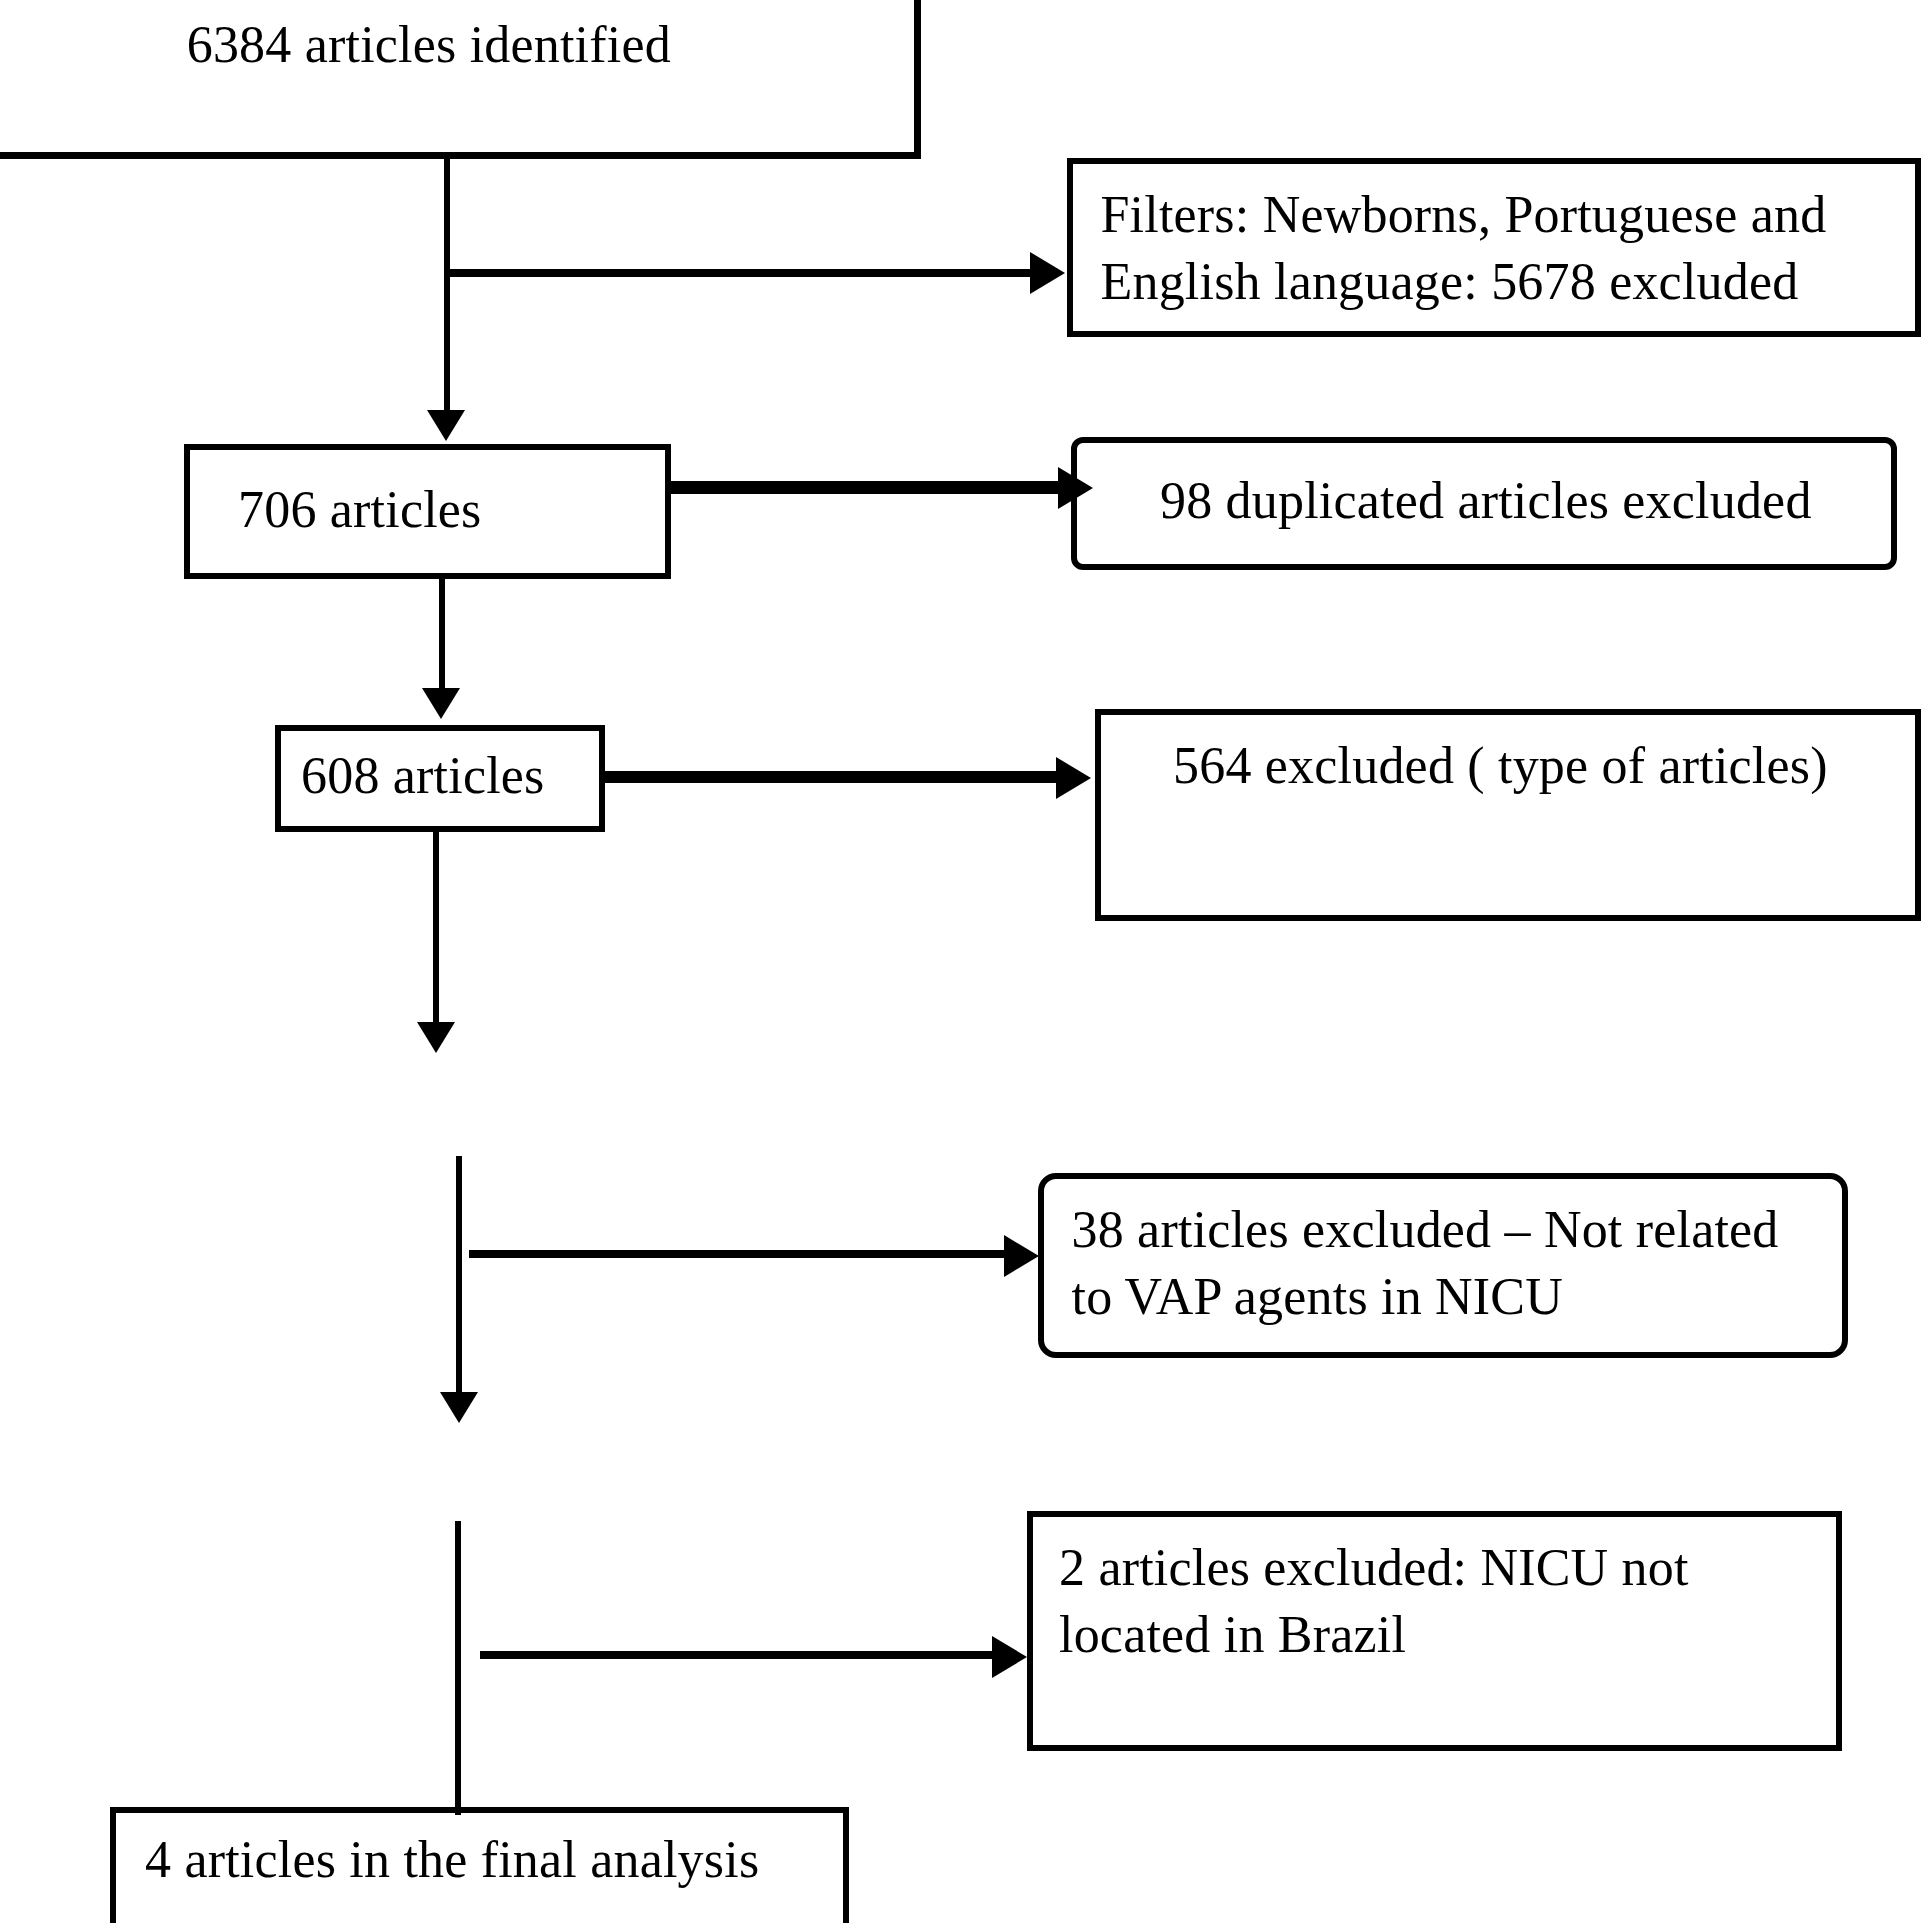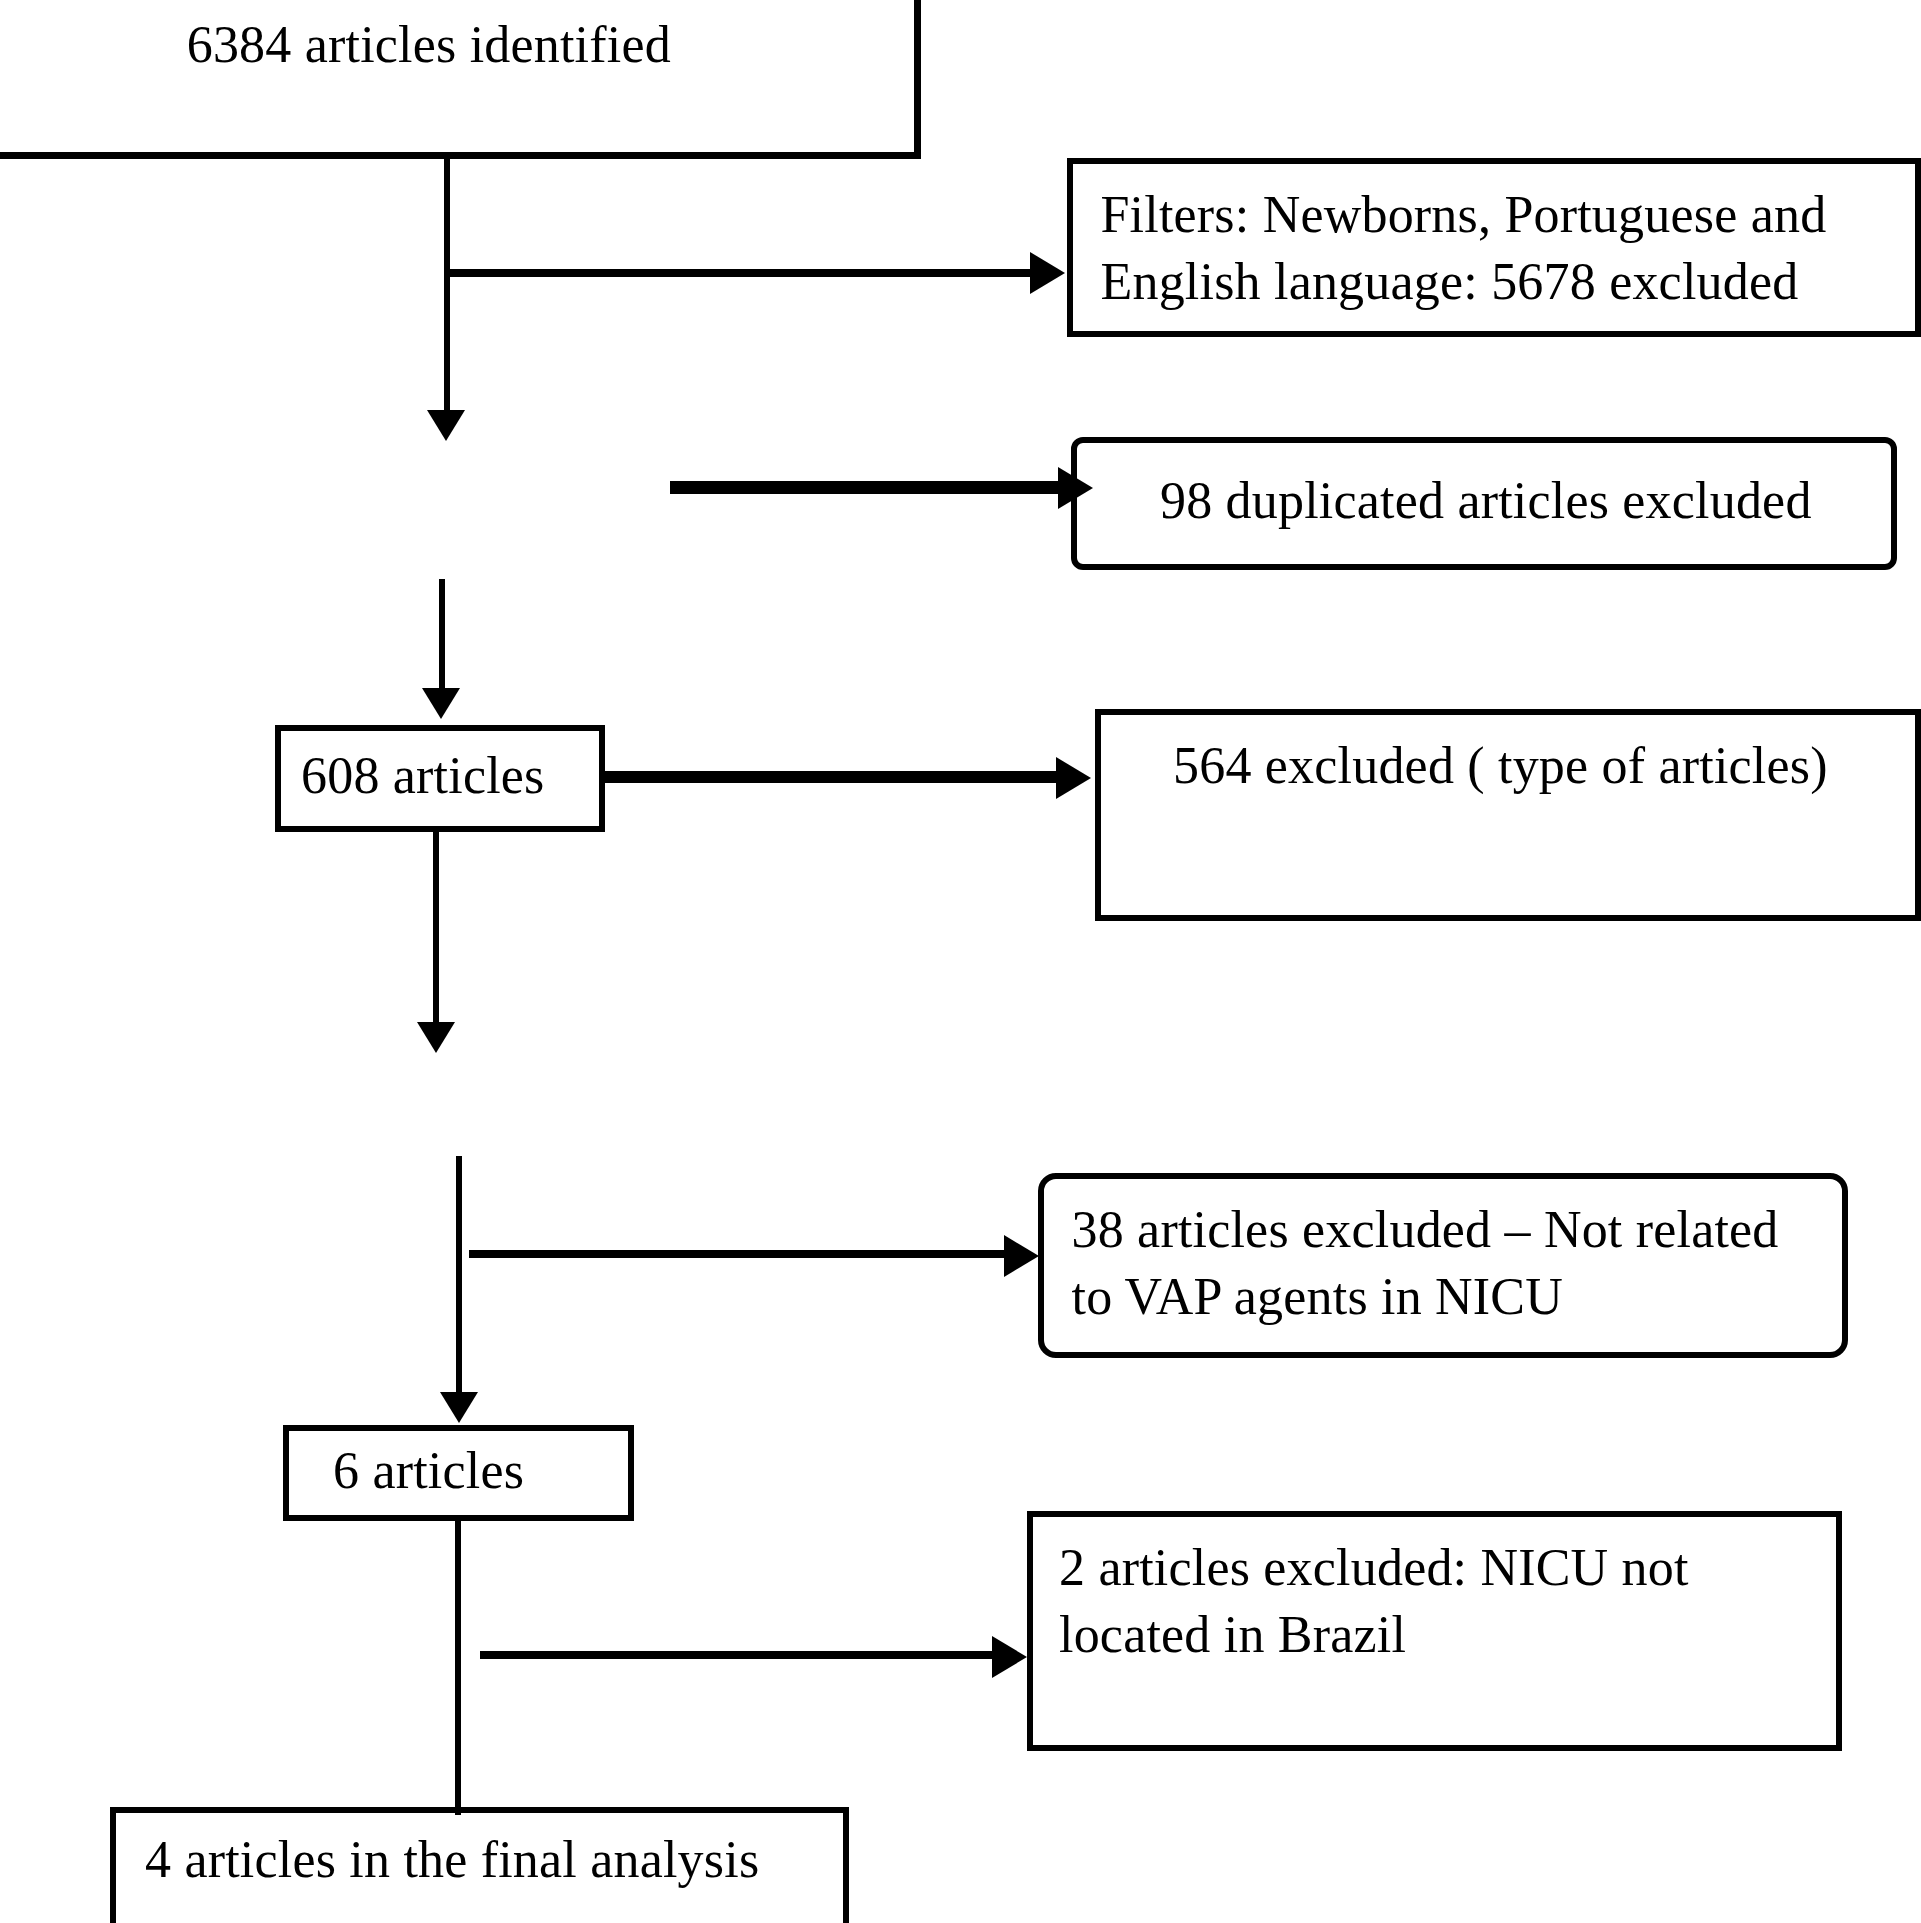--- a/index.html
+++ b/index.html
@@ -122,42 +122,42 @@
 
   <div class="node" id="n-identified">
     <div class="label">6384 articles identified</div>
   </div>
 
   <div class="node" id="n-filters">
     <div class="label">Filters: Newborns, Portuguese and
 English language: 5678 excluded</div>
   </div>
 
+  <div class="node" id="n-706">
+    <div class="label">706 articles</div>
+  </div>
 
   <div class="node" id="n-98">
     <div class="label">98 duplicated articles excluded</div>
   </div>
 
   <div class="node" id="n-608">
     <div class="label">608 articles</div>
   </div>
 
   <div class="node" id="n-564">
     <div class="label">564 excluded ( type of articles)</div>
   </div>
 
 
   <div class="node" id="n-38">
     <div class="label">38 articles excluded – Not related
 to VAP agents in NICU</div>
   </div>
 
-  <div class="node" id="n-6">
-    <div class="label">6 articles</div>
-  </div>
 
   <div class="node" id="n-2">
     <div class="label">2 articles excluded: NICU not
 located in Brazil</div>
   </div>
 
   <div class="node" id="n-final">
     <div class="label">4 articles in the final analysis</div>
   </div>
 

